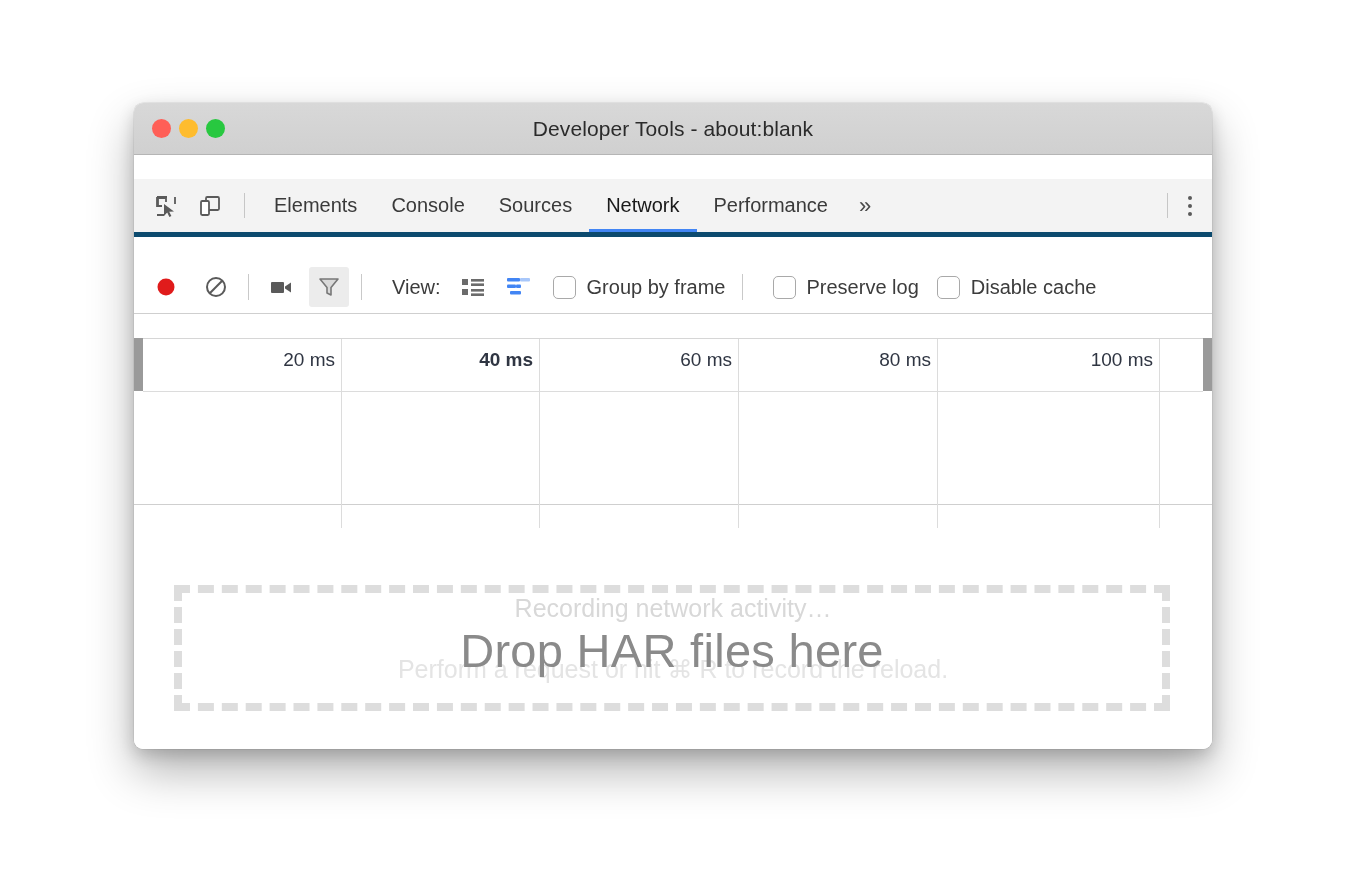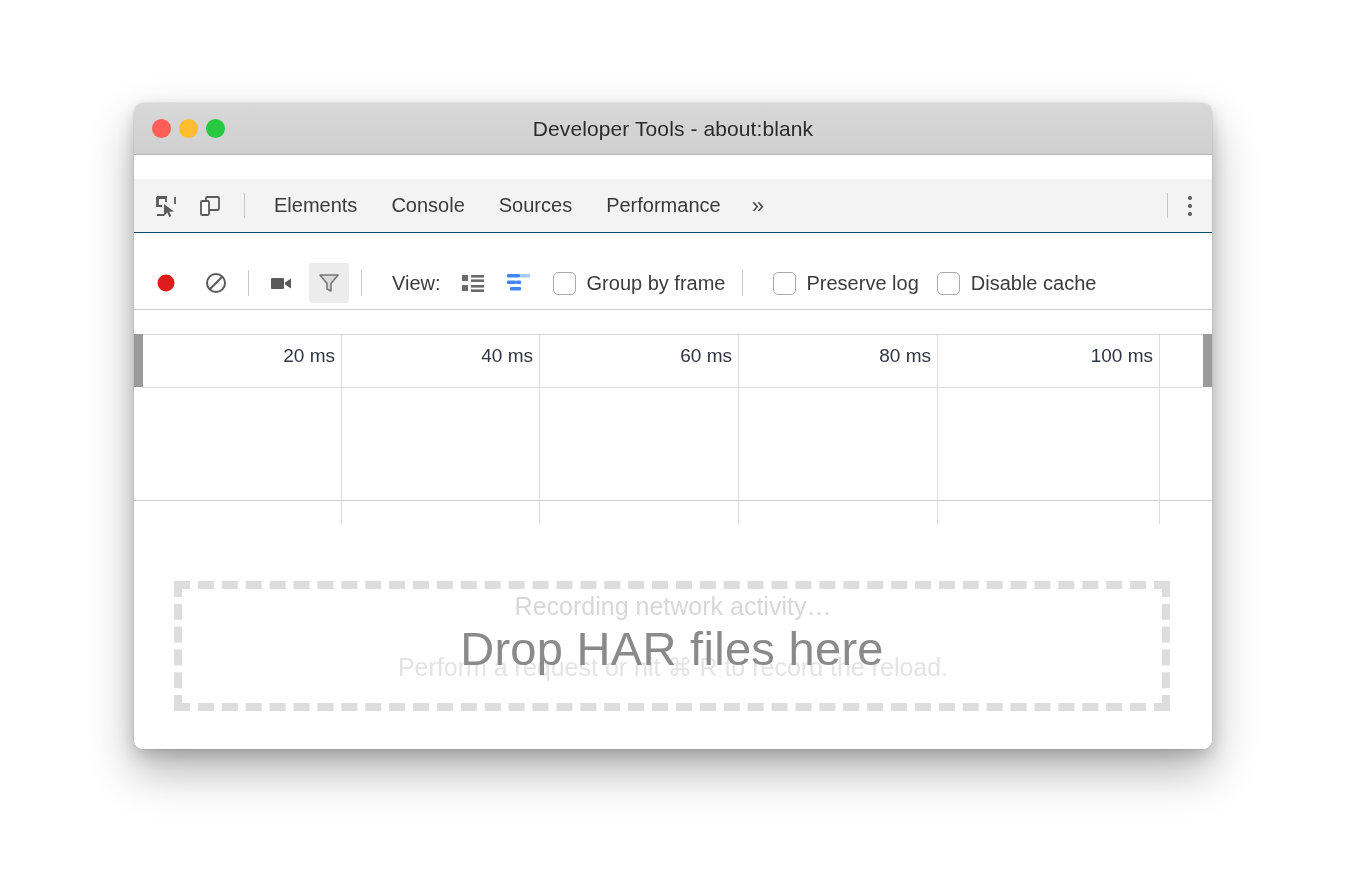--- a/index.html
+++ b/index.html
@@ -69,21 +69,21 @@
     font-size: 21px;
     color: #2b2b2b;
     font-family: "Liberation Sans", sans-serif;
     letter-spacing: 0.1px;
   }
 
   
   #tab-bar {
     height: 53px;
     background: #f3f3f3;
-    border-bottom: 1px solid #0c4a6e;
+    border-bottom: 5px solid #0c4a6e;
     display: flex;
     align-items: stretch;
     position: relative;
     flex: 0 0 auto;
   }
   .tabbar-icon-btn {
     width: 38px;
     display: flex;
     align-items: center;
     justify-content: center;
@@ -337,20 +337,23 @@
     <div id="tab-list">
       <div class="tab">
           <span>Elements</span>
         </div>
       <div class="tab">
           <span>Console</span>
         </div>
       <div class="tab">
           <span>Sources</span>
         </div>
+      <div class="tab active">
+          <span>Network</span>
+        </div>
       <div class="tab">
           <span>Performance</span>
         </div>
     </div>
 
     <div id="tab-more">
       <span>»</span>
     </div>
 
     <div id="tabbar-right">
@@ -430,21 +433,21 @@
       <span class="cb-label">Disable cache</span>
     </div>
   </div>
 
   <div id="timeline-overview">
     <div class="tl-resizer"></div>
     <div id="tl-body">
       <div class="tl-tick" style="left:0px;width:199px;">
         <span class="tl-tick-label">20 ms</span>
       </div>
-      <div class="tl-tick" style="left:199px;width:198px;">
+      <div class="tl-tick" style="left:199px;width:198px;font-weight:bold;">
         <span class="tl-tick-label">40 ms</span>
       </div>
       <div class="tl-tick" style="left:397px;width:199px;">
         <span class="tl-tick-label">60 ms</span>
       </div>
       <div class="tl-tick" style="left:596px;width:199px;">
         <span class="tl-tick-label">80 ms</span>
       </div>
       <div class="tl-tick" style="left:819px;width:198px;">
         <span class="tl-tick-label">100 ms</span>

